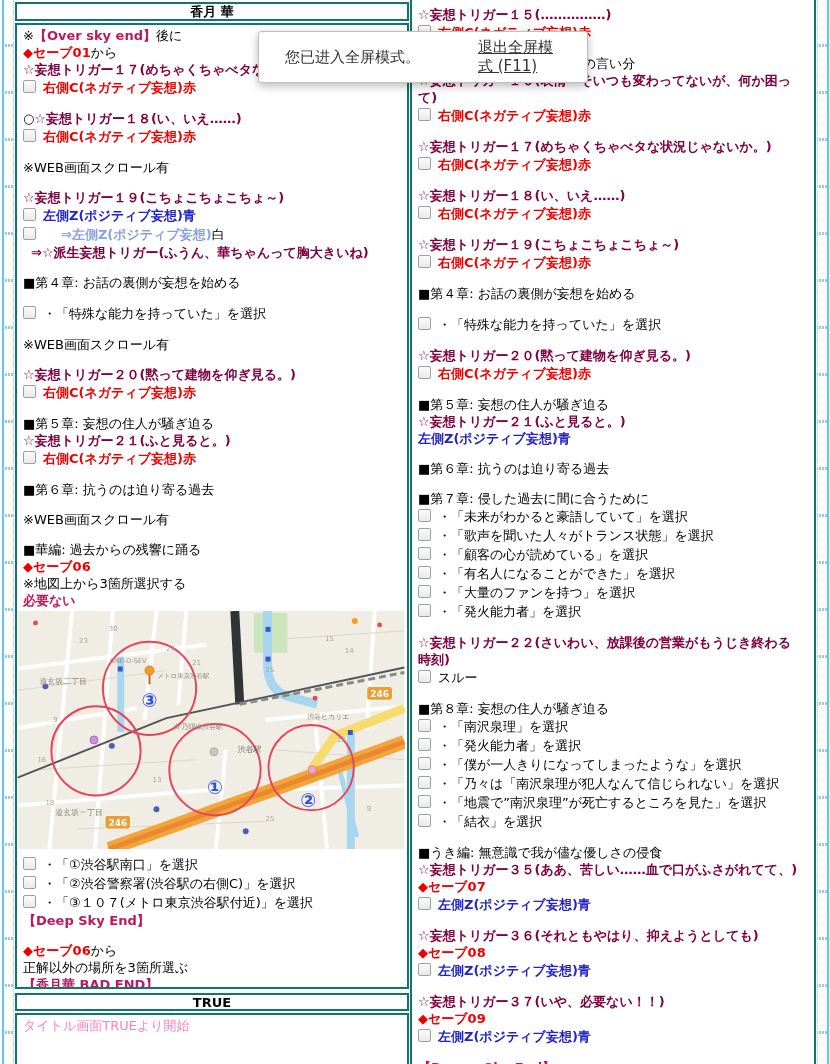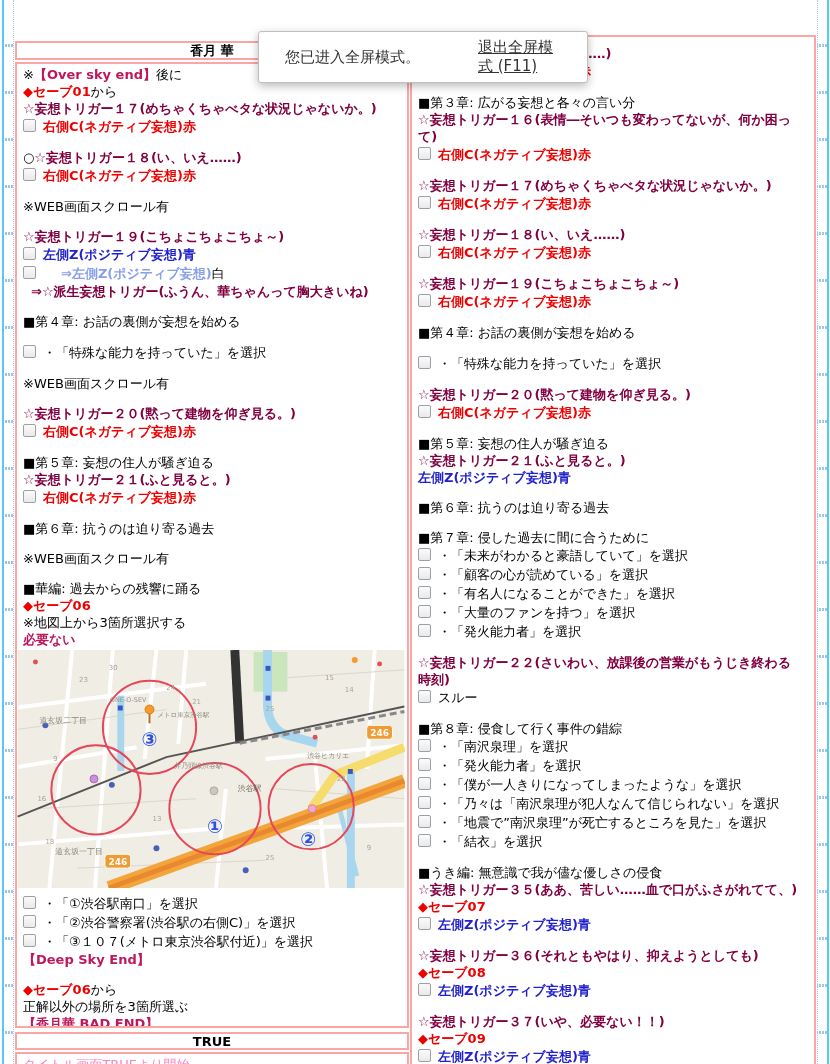--- a/index.html
+++ b/index.html
@@ -11,21 +11,21 @@
   }
   
   .rail-line{position:absolute;top:0;bottom:0;width:2px;background:#58C8F8;}
   .rail-dashes{
     position:absolute;top:0;bottom:0;width:9px;
     background-image:
       repeating-linear-gradient(90deg,#fff 0 1px,rgba(255,255,255,0) 1px 3px),
       repeating-linear-gradient(180deg,rgba(0,0,0,0) 0 44px,#9CC8E8 44px 47px);
   }
   
-  .box{position:absolute;background:#fff;border:2px solid #fca5a5;box-sizing:border-box;margin-top:39px;}
+  .box{position:absolute;background:#fff;border:2px solid #0f766e;box-sizing:border-box;}
   .col-header{display:flex;align-items:center;justify-content:center;font-weight:bold;}
   .content{padding:2px 4px 0 6px;}
   
   .row{line-height:17px;white-space:pre-wrap;word-break:break-all;}
   .row.has-cb{line-height:19px;}
   .blank{height:13px;}
   .cbx{
     display:inline-block;width:11px;height:11px;margin-right:7px;
     border:1px solid #9AA0A6;border-radius:2px;vertical-align:-1px;
     background:linear-gradient(180deg,#FBFBFB,#E9E9E9);
@@ -268,30 +268,31 @@
       <div class="row has-cb"><span class="cbx"></span><span class="sg red">右側C(ネガティブ妄想)赤</span></div>
       <div class="blank"></div>
       <div class="row"><span class="sg k">■第５章: 妄想の住人が騒ぎ迫る</span></div>
       <div class="row"><span class="sg pu">☆妄想トリガー２１(ふと見ると。)</span></div>
       <div class="row"><span class="sg blu">左側Z(ポジティブ妄想)青</span></div>
       <div class="blank"></div>
       <div class="row"><span class="sg k">■第６章: 抗うのは迫り寄る過去</span></div>
       <div class="blank"></div>
       <div class="row"><span class="sg k">■第７章: 侵した過去に間に合うために</span></div>
       <div class="row has-cb"><span class="cbx"></span><span class="sg k">・「未来がわかると豪語していて」を選択</span></div>
+      <div class="row has-cb"><span class="cbx"></span><span class="sg k">・「歌声を聞いた人々がトランス状態」を選択</span></div>
       <div class="row has-cb"><span class="cbx"></span><span class="sg k">・「顧客の心が読めている」を選択</span></div>
       <div class="row has-cb"><span class="cbx"></span><span class="sg k">・「有名人になることができた」を選択</span></div>
       <div class="row has-cb"><span class="cbx"></span><span class="sg k">・「大量のファンを持つ」を選択</span></div>
       <div class="row has-cb"><span class="cbx"></span><span class="sg k">・「発火能力者」を選択</span></div>
       <div class="blank"></div>
       <div class="row"><span class="sg pu">☆妄想トリガー２２(さいわい、放課後の営業がもうじき終わる
 時刻)</span></div>
       <div class="row has-cb"><span class="cbx"></span><span class="sg k">スルー</span></div>
       <div class="blank"></div>
-      <div class="row"><span class="sg k">■第８章: 侵食して行く事件の錯綜</span></div>
+      <div class="row"><span class="sg k">■第８章: 妄想の住人が騒ぎ迫る</span></div>
       <div class="row has-cb"><span class="cbx"></span><span class="sg k">・「南沢泉理」を選択</span></div>
       <div class="row has-cb"><span class="cbx"></span><span class="sg k">・「発火能力者」を選択</span></div>
       <div class="row has-cb"><span class="cbx"></span><span class="sg k">・「僕が一人きりになってしまったような」を選択</span></div>
       <div class="row has-cb"><span class="cbx"></span><span class="sg k">・「乃々は「南沢泉理が犯人なんて信じられない」を選択</span></div>
       <div class="row has-cb"><span class="cbx"></span><span class="sg k">・「地震で”南沢泉理”が死亡するところを見た」を選択</span></div>
       <div class="row has-cb"><span class="cbx"></span><span class="sg k">・「結衣」を選択</span></div>
       <div class="blank"></div>
       <div class="row"><span class="sg k">■うき編: 無意識で我が儘な優しさの侵食</span></div>
       <div class="row"><span class="sg pu">☆妄想トリガー３５(ああ、苦しい……血で口がふさがれてて、)</span></div>
       <div class="row"><span class="sg red">◆セーブ07</span></div>

